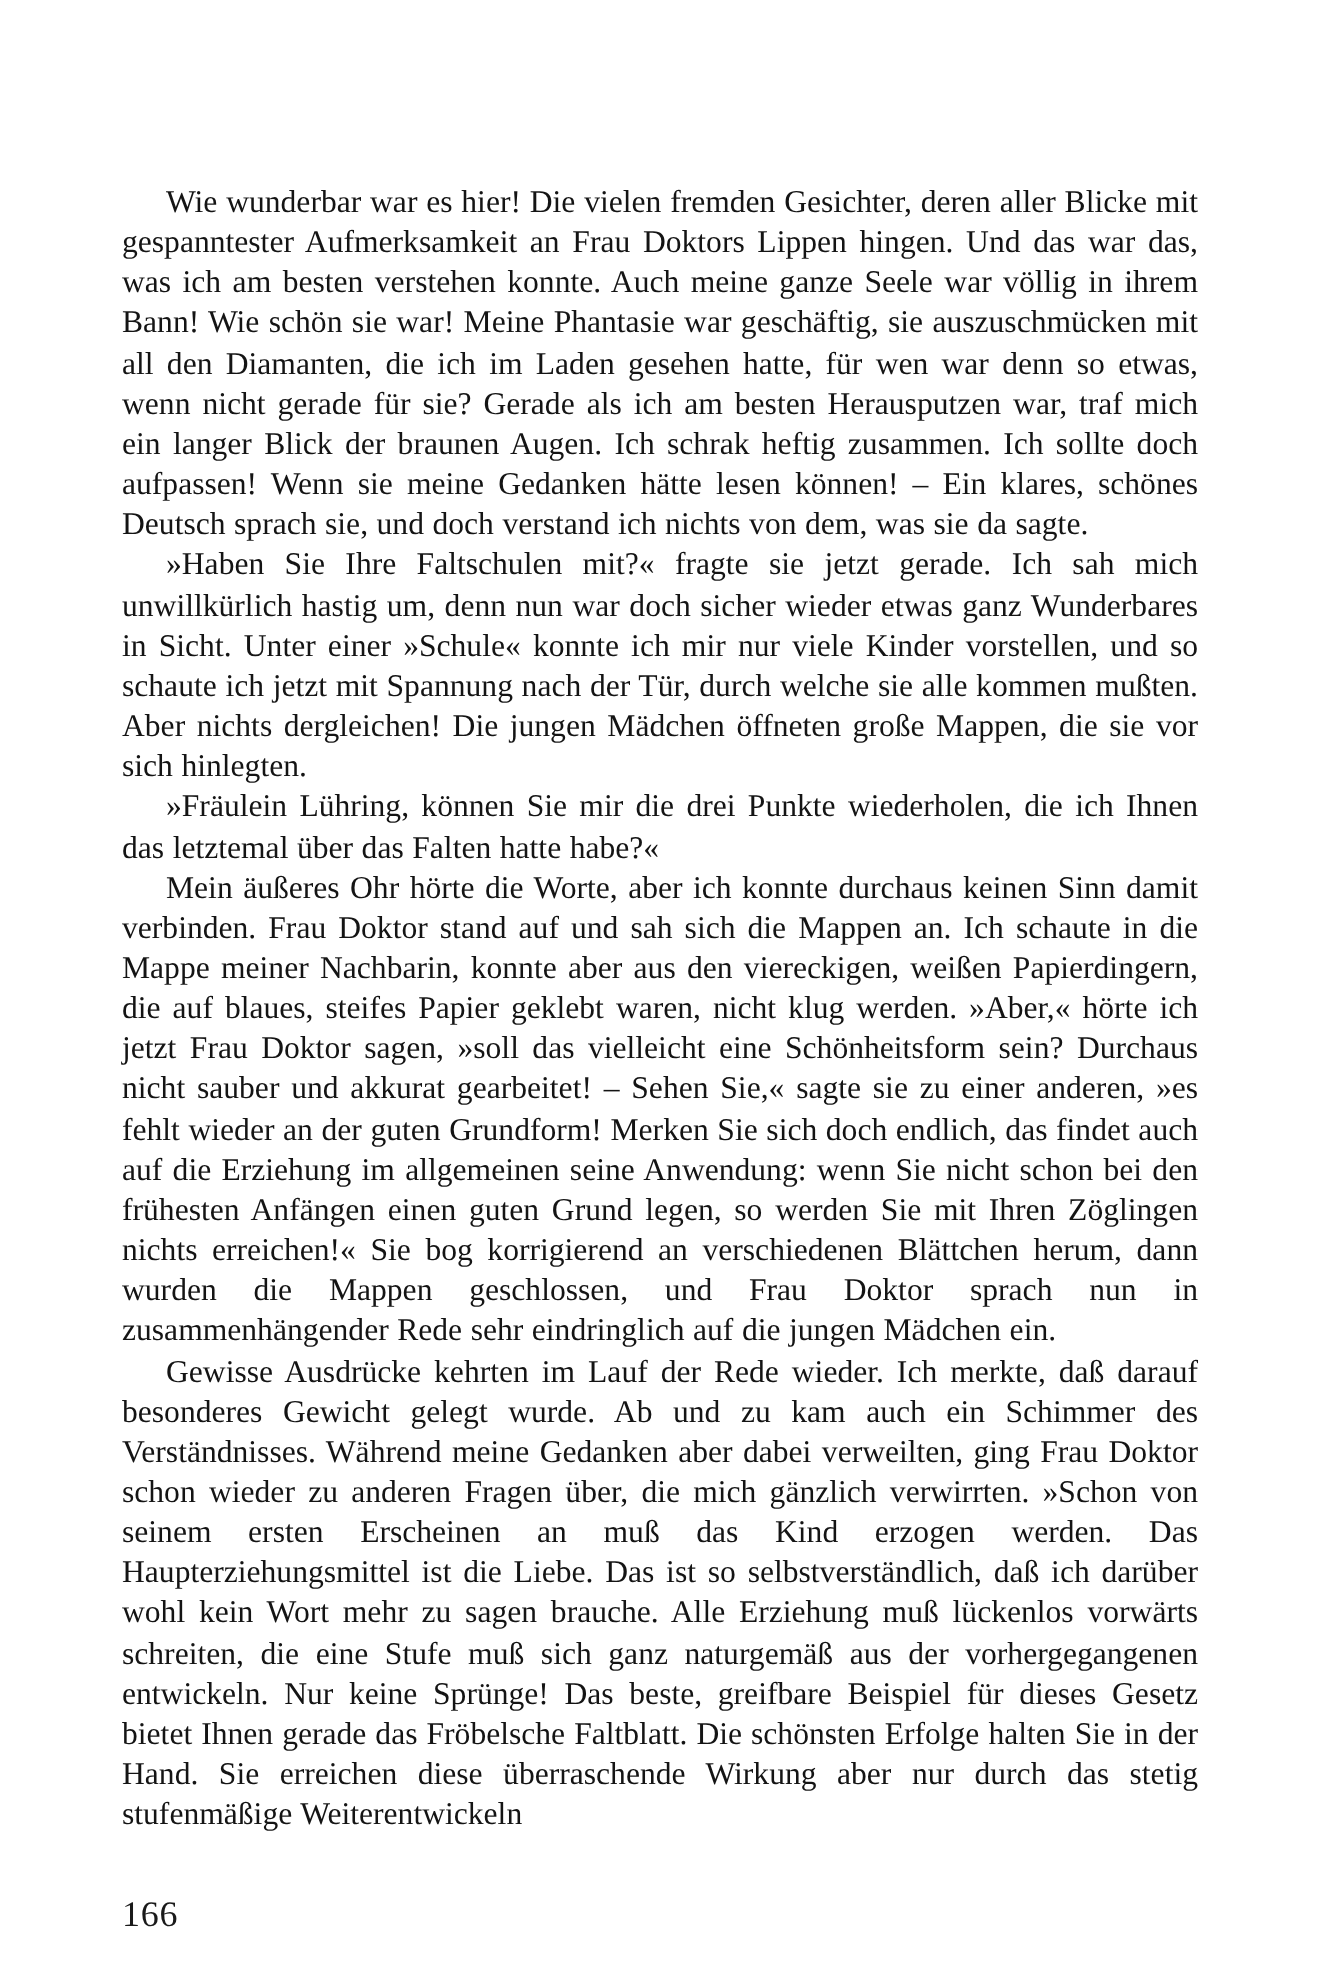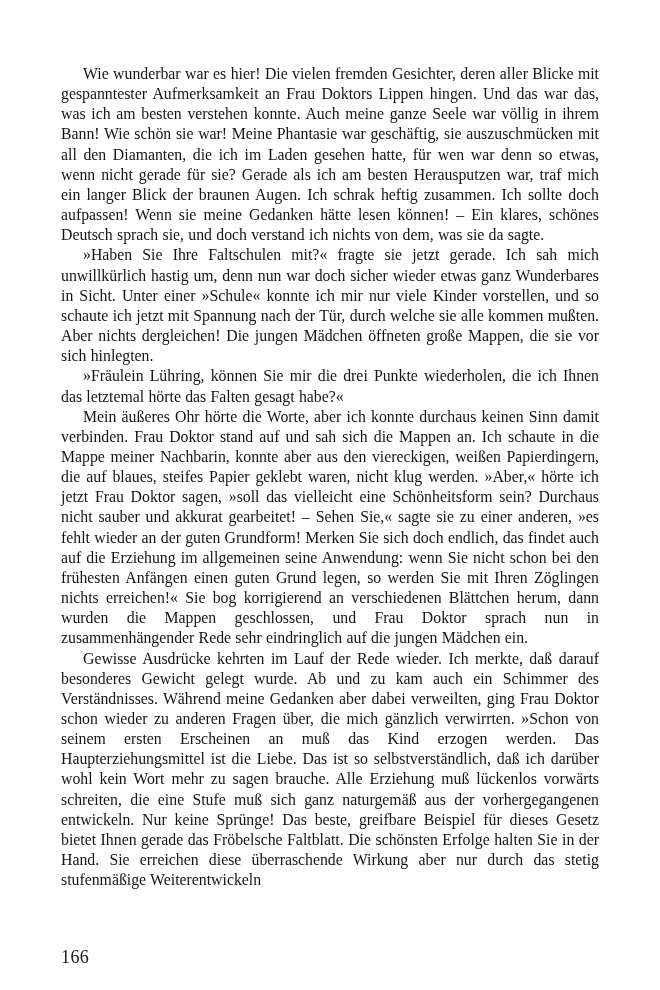--- a/index.html
+++ b/index.html
@@ -12,21 +12,21 @@
     background: #ffffff;
     color: #141414;
     font-family: "Liberation Serif", "DejaVu Serif", serif;
     -webkit-font-smoothing: antialiased;
   }
   .page {
     position: relative;
     width: 660px;
     height: 990px;
     box-sizing: border-box;
-    padding: 64px 61px 0 61px;
+    padding: 92px 61px 0 61px;
     overflow: hidden;
     background: #ffffff;
   }
   .text-block {
     font-size: 15.8px;
     line-height: 20.15px;
     text-align: justify;
     text-justify: inter-word;
     hyphens: auto;
     -webkit-hyphens: auto;
@@ -45,18 +45,18 @@
     color: #1a1a1a;
   }
 </style>
 </head>
 <body>
 
 <div class="page">
   <main class="text-block" lang="de">
     <p class="para">Wie wunderbar war es hier! Die vielen fremden Gesichter, deren aller Blicke mit gespanntester Aufmerksamkeit an Frau Doktors Lippen hingen. Und das war das, was ich am besten verstehen konnte. Auch meine ganze Seele war völlig in ihrem Bann! Wie schön sie war! Meine Phantasie war geschäftig, sie auszuschmücken mit all den Diamanten, die ich im Laden gesehen hatte, für wen war denn so etwas, wenn nicht gerade für sie? Gerade als ich am besten Herausputzen war, traf mich ein langer Blick der braunen Augen. Ich schrak heftig zusammen. Ich sollte doch aufpassen! Wenn sie meine Gedanken hätte lesen können! – Ein klares, schönes Deutsch sprach sie, und doch verstand ich nichts von dem, was sie da sagte.</p>
     <p class="para">»Haben Sie Ihre Faltschulen mit?« fragte sie jetzt gerade. Ich sah mich unwillkürlich hastig um, denn nun war doch sicher wieder etwas ganz Wunderbares in Sicht. Unter einer »Schule« konnte ich mir nur viele Kinder vorstellen, und so schaute ich jetzt mit Spannung nach der Tür, durch welche sie alle kommen mußten. Aber nichts dergleichen! Die jungen Mädchen öffneten große Mappen, die sie vor sich hinlegten.</p>
-    <p class="para">»Fräulein Lühring, können Sie mir die drei Punkte wiederholen, die ich Ihnen das letztemal hörte das Falten gesagt habe?«</p>
+    <p class="para">»Fräulein Lühring, können Sie mir die drei Punkte wiederholen, die ich Ihnen das letztemal über das Falten hatte habe?«</p>
     <p class="para">Mein äußeres Ohr hörte die Worte, aber ich konnte durchaus keinen Sinn damit verbinden. Frau Doktor stand auf und sah sich die Mappen an. Ich schaute in die Mappe meiner Nachbarin, konnte aber aus den viereckigen, weißen Papierdingern, die auf blaues, steifes Papier geklebt waren, nicht klug werden. »Aber,« hörte ich jetzt Frau Doktor sagen, »soll das vielleicht eine Schönheitsform sein? Durchaus nicht sauber und akkurat gearbeitet! – Sehen Sie,« sagte sie zu einer anderen, »es fehlt wieder an der guten Grundform! Merken Sie sich doch endlich, das findet auch auf die Erziehung im allgemeinen seine Anwendung: wenn Sie nicht schon bei den frühesten Anfängen einen guten Grund legen, so werden Sie mit Ihren Zöglingen nichts erreichen!« Sie bog korrigierend an verschiedenen Blättchen herum, dann wurden die Mappen geschlossen, und Frau Doktor sprach nun in zusammenhängender Rede sehr eindringlich auf die jungen Mädchen ein.</p>
     <p class="para">Gewisse Ausdrücke kehrten im Lauf der Rede wieder. Ich merkte, daß darauf besonderes Gewicht gelegt wurde. Ab und zu kam auch ein Schimmer des Verständnisses. Während meine Gedanken aber dabei verweilten, ging Frau Doktor schon wieder zu anderen Fragen über, die mich gänzlich verwirrten. »Schon von seinem ersten Erscheinen an muß das Kind erzogen werden. Das Haupterziehungsmittel ist die Liebe. Das ist so selbstverständlich, daß ich darüber wohl kein Wort mehr zu sagen brauche. Alle Erziehung muß lückenlos vorwärts schreiten, die eine Stufe muß sich ganz naturgemäß aus der vorhergegangenen entwickeln. Nur keine Sprünge! Das beste, greifbare Beispiel für dieses Gesetz bietet Ihnen gerade das Fröbelsche Faltblatt. Die schönsten Erfolge halten Sie in der Hand. Sie erreichen diese überraschende Wirkung aber nur durch das stetig stufenmäßige Weiterentwickeln</p>
   </main>
   <footer class="page-number">166</footer>
 </div>
 
 </body></html>

